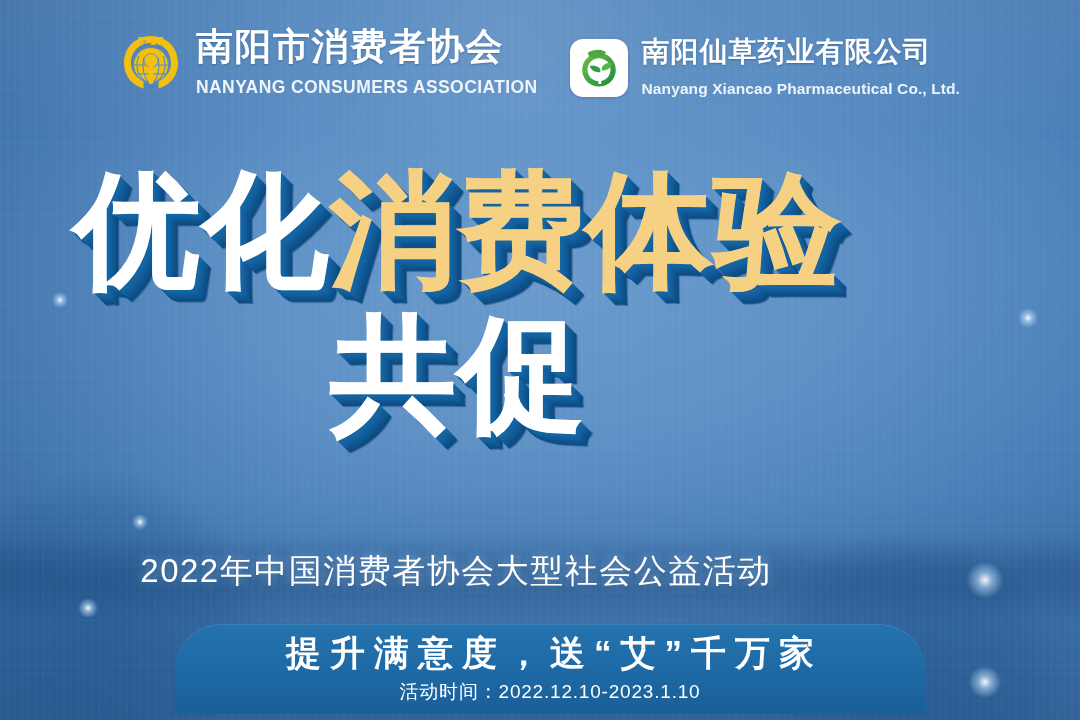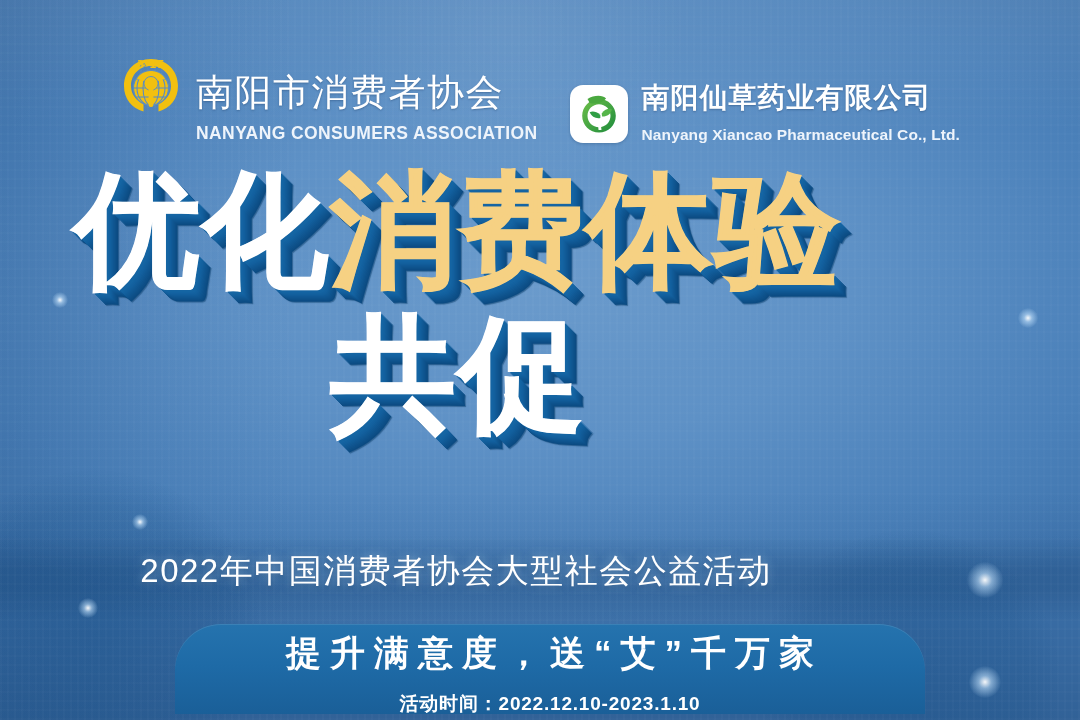--- a/index.html
+++ b/index.html
@@ -64,26 +64,25 @@
     display: flex; align-items: flex-end; justify-content: center; gap: 32px;
   }
   .logo-block { display: flex; align-items: center; gap: 14px; }
 
   .mark-315 {
     width: 62px; height: 62px; flex: 0 0 62px; position: relative;
   }
   .texts-cn {
     color: #ffffff;
     font-size: 37px;
-    font-weight: 400;
+    font-weight: 700;
     letter-spacing: 1.5px;
     line-height: 1.02;
     white-space: nowrap;
     text-shadow: 0 1px 2px rgba(20,50,90,0.35);
-    margin-top: 46px;
   }
   .texts-en {
     color: #eef4fb;
     font-size: 17.5px;
     font-weight: 600;
     letter-spacing: 0.4px;
     line-height: 1.25;
     white-space: nowrap;
     margin-top: 11px;
   }
@@ -169,24 +168,24 @@
     font-size: 35px;
     font-weight: 700;
     letter-spacing: 9px;
     white-space: nowrap;
     text-indent: 9px;
     line-height: 1.12;
   }
   .banner-sub {
     color: #ffffff;
     font-size: 19px;
-    font-weight: 700;
+    font-weight: 400;
     letter-spacing: 0.8px;
     white-space: nowrap;
-    margin-top: 19px;
+    margin-top: 7px;
   }
 </style>
 </head>
 <body>
 
 <div id="poster">
 
   <div class="bg-layer">
     <div class="bg-topband"></div>
     <div class="bg-leftwash"></div>

